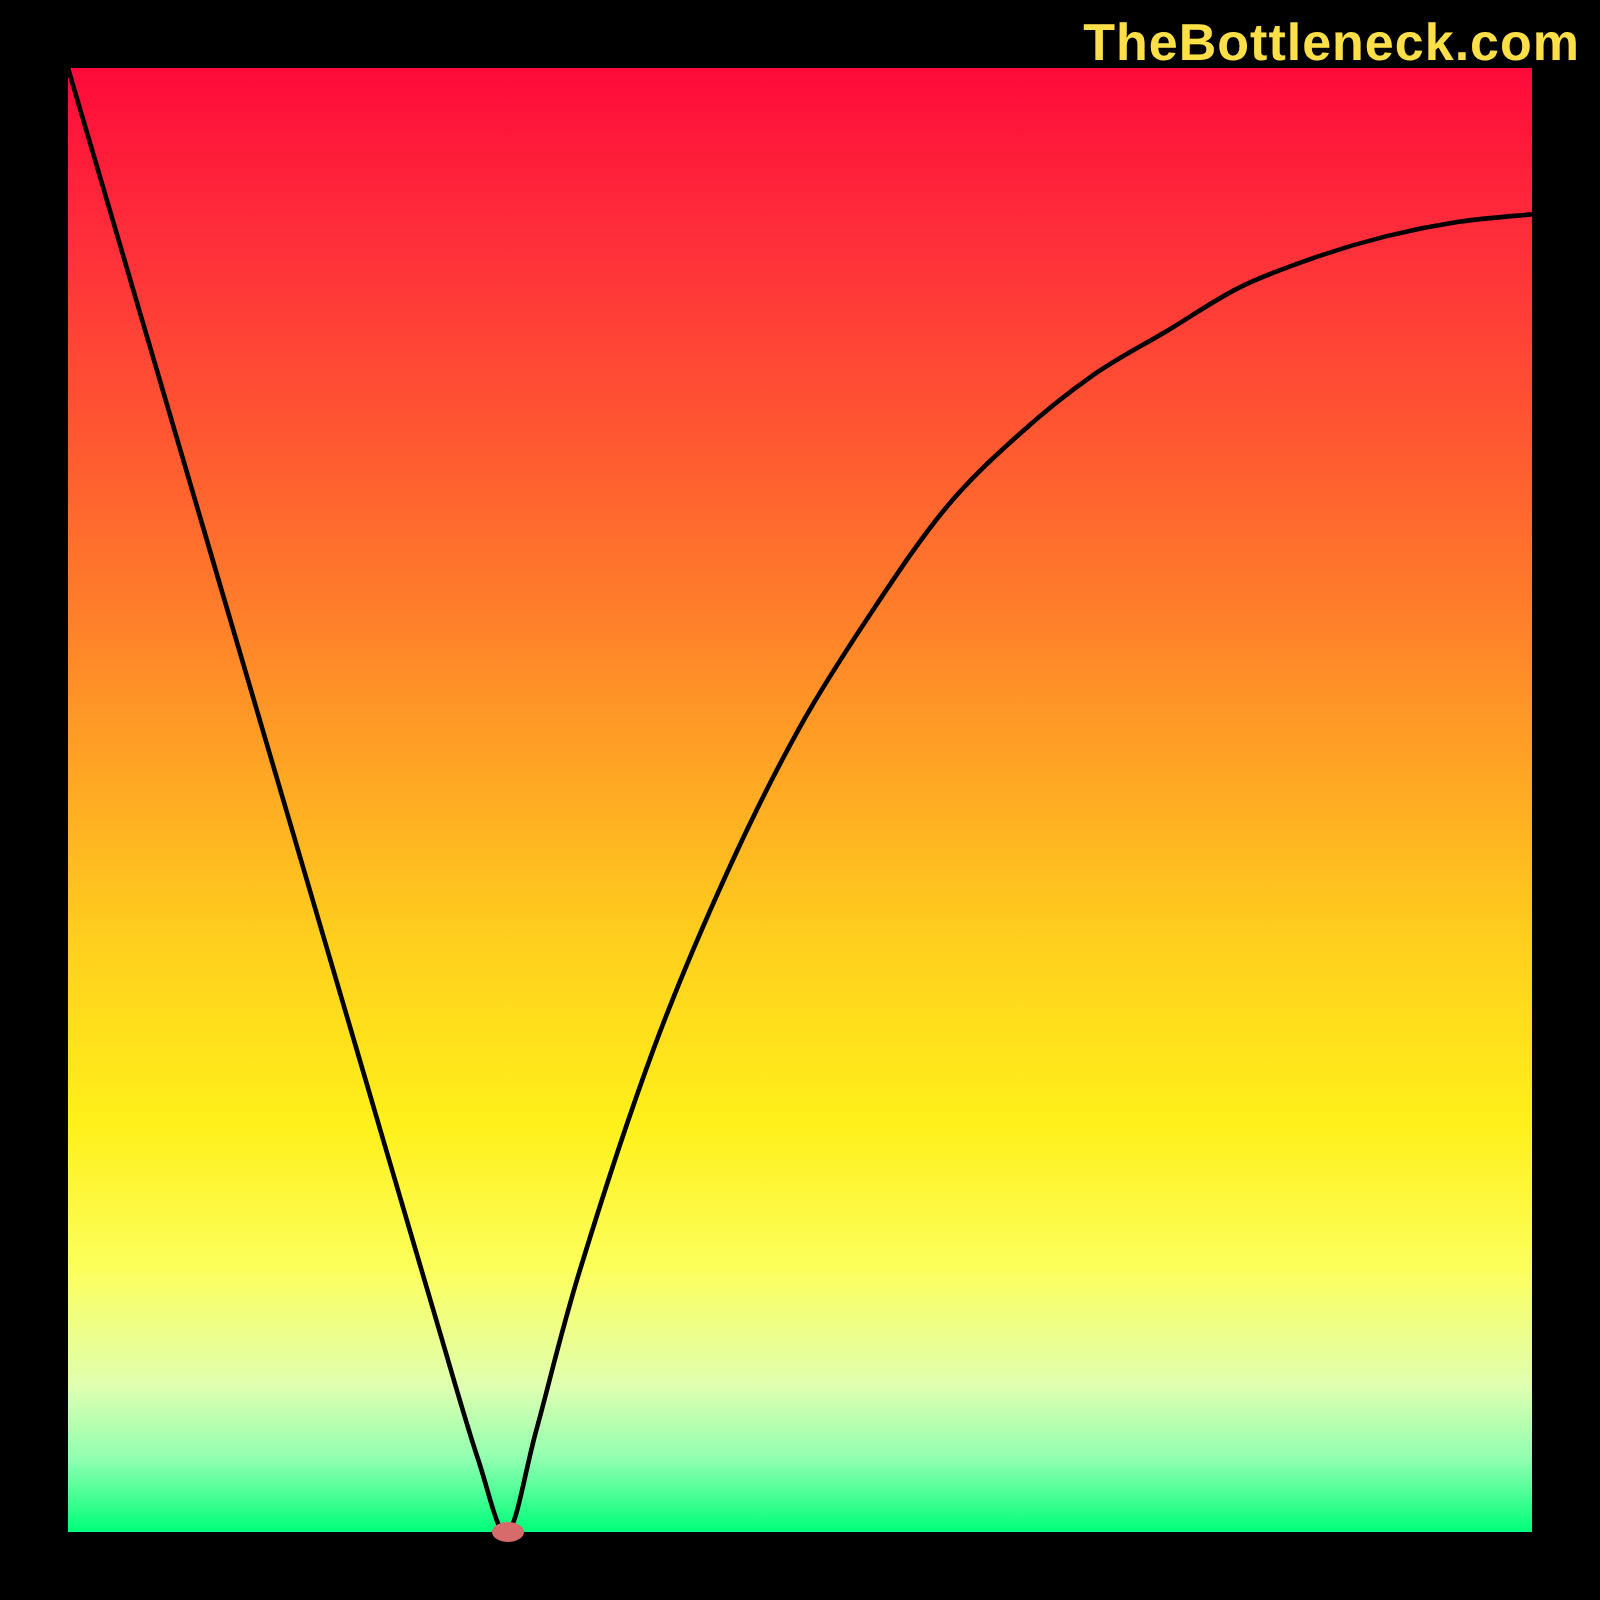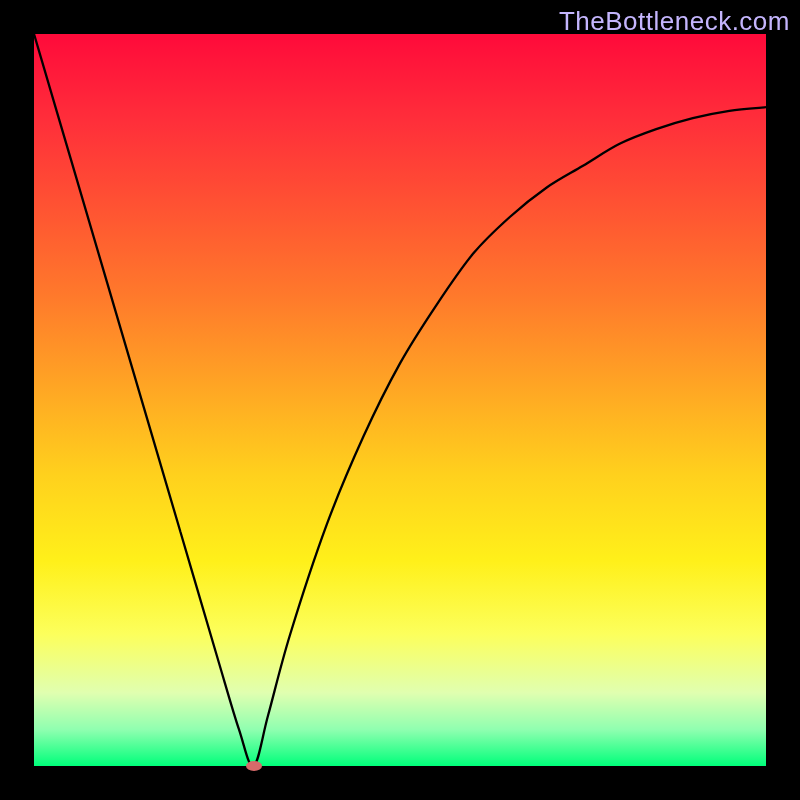--- a/index.html
+++ b/index.html
@@ -35,22 +35,22 @@
       #e0ffb0 90%,
       #90ffb0 95%,
       #00ff7a 100%
     );
   }
   .watermark {
     position: absolute;
     top: 6px;
     right: 10px;
     font-size: 26px;
-    font-weight: 400;
-    color: #c4b5fd;
+    font-weight: 700;
+    color: #fde047;
     letter-spacing: 0.5px;
     user-select: none;
   }
   svg.curve {
     position: absolute;
     left: 0;
     top: 0;
     width: 732px;
     height: 732px;
   }

